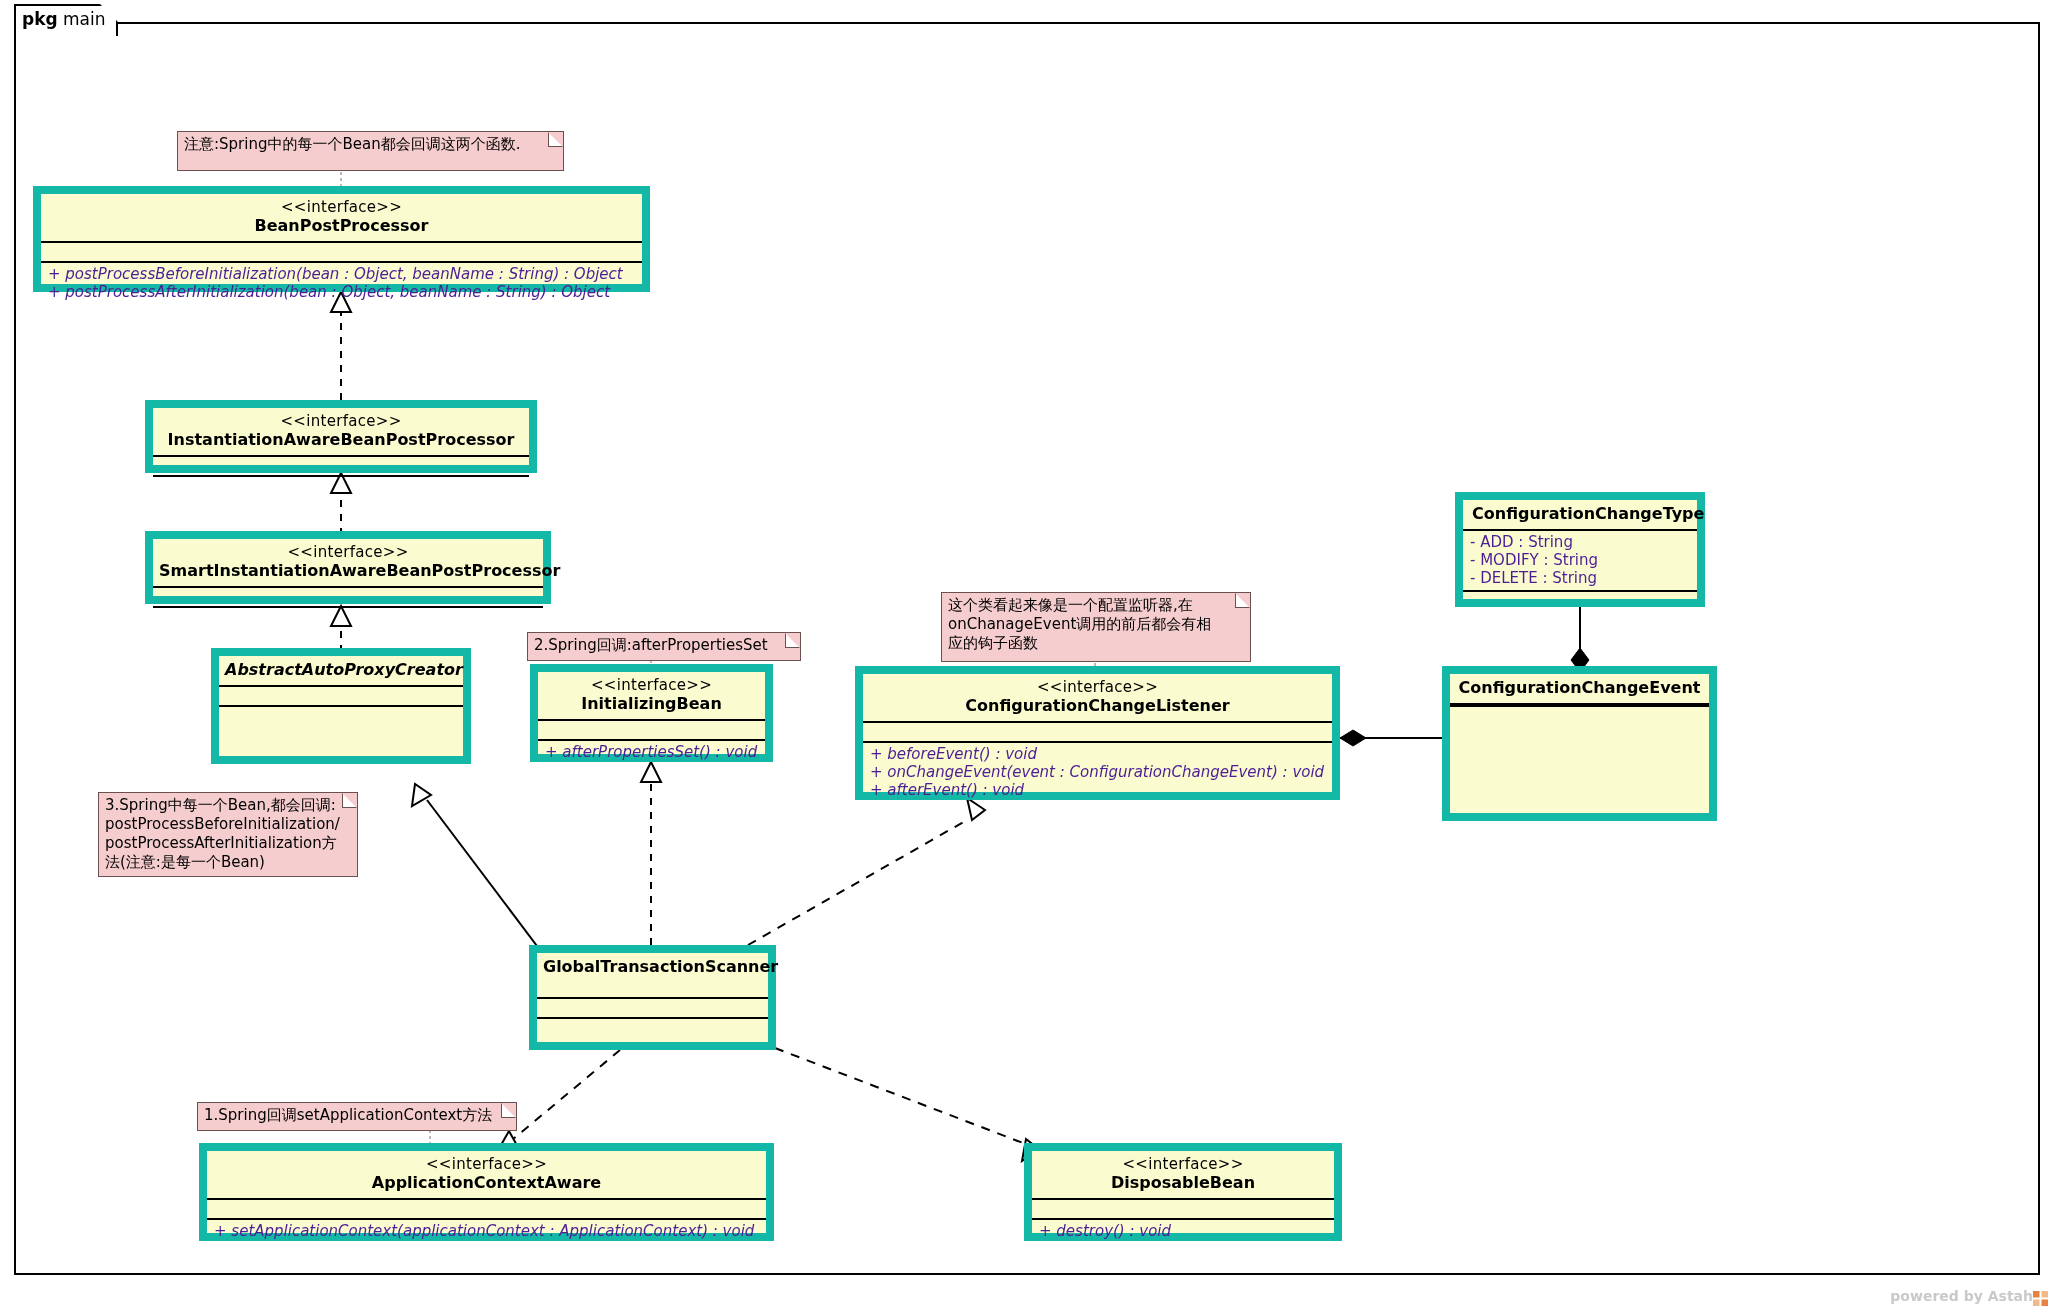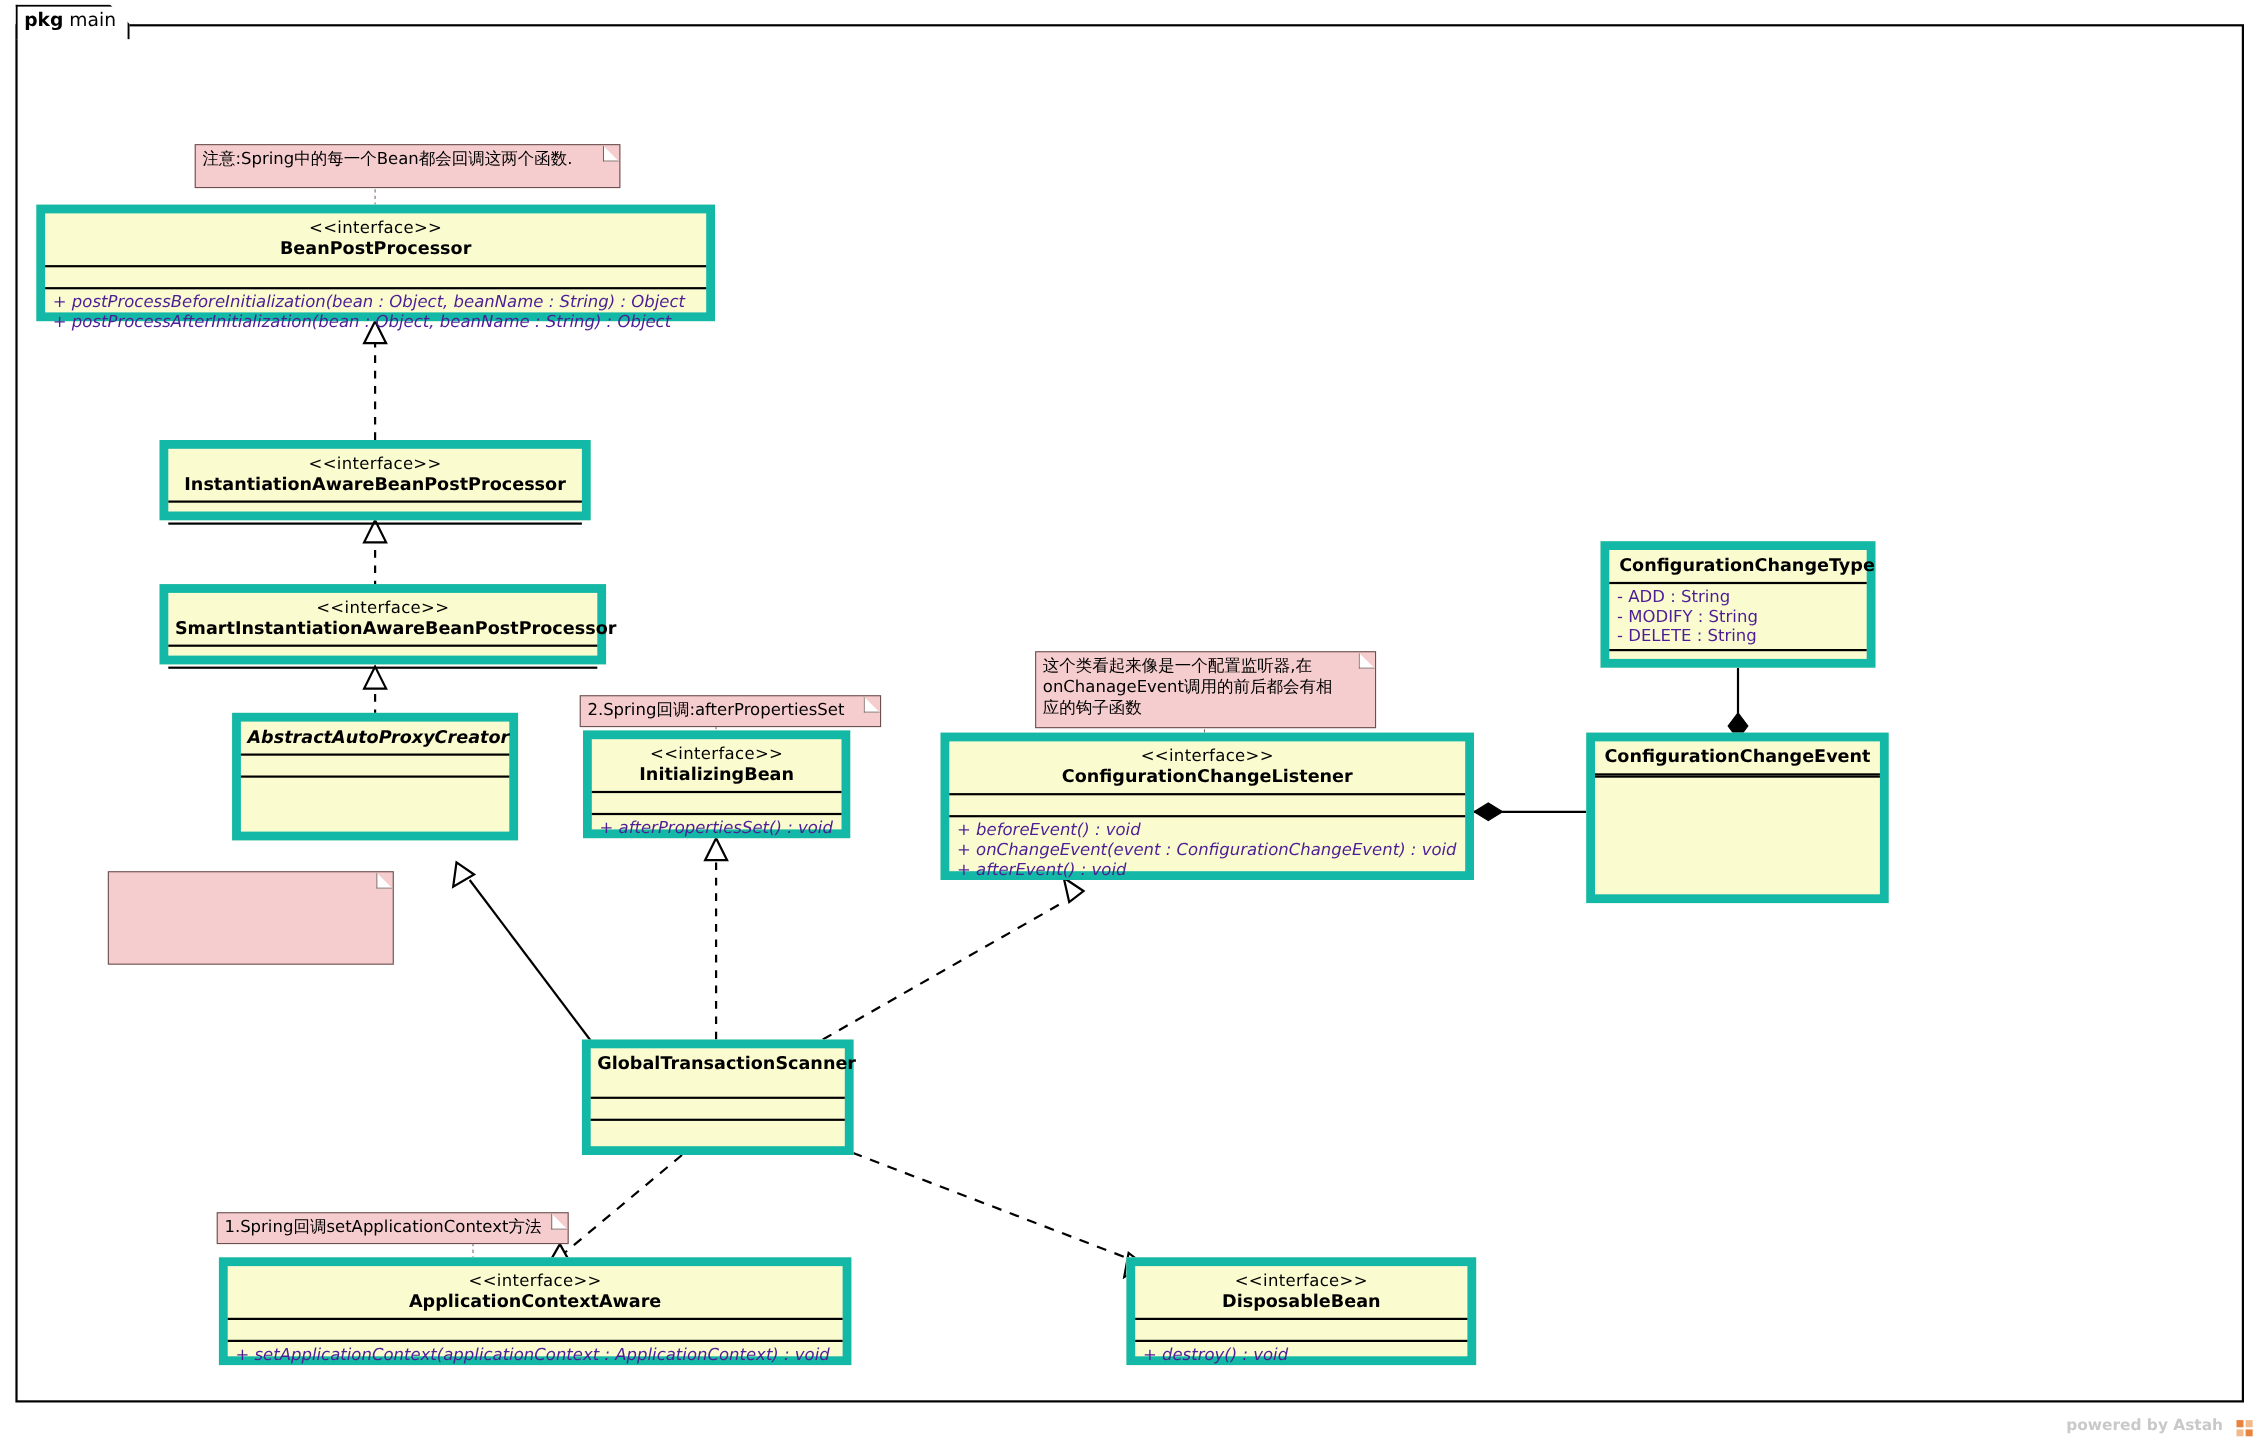--- a/index.html
+++ b/index.html
@@ -143,21 +143,21 @@
   
   .watermark {
     position: absolute;
     right: 14px;
     bottom: 8px;
     font-size: 14px;
     font-weight: bold;
     color: #c9c9c9;
     display: flex;
     align-items: center;
-    gap: 12px;
+    gap: 0;
   }
   .wm-logo {
     display: inline-block;
     width: 15px;
     height: 15px;
     position: relative;
     top: 2px;
   }
 </style>
 </head>
@@ -224,20 +224,24 @@
 
   <div class="uml-note" style="left:941px; top:592px; width:310px; height:70px;">
     <div class="fold"></div>
     <div class="ntext">这个类看起来像是一个配置监听器,在
 onChanageEvent调用的前后都会有相
 应的钩子函数</div>
   </div>
 
   <div class="uml-note" style="left:98px; top:792px; width:260px; height:85px;">
     <div class="fold"></div>
+    <div class="ntext">3.Spring中每一个Bean,都会回调:
+postProcessBeforeInitialization/
+postProcessAfterInitialization方
+法(注意:是每一个Bean)</div>
   </div>
 
   <div class="uml-note" style="left:197px; top:1102px; width:320px; height:29px;">
     <div class="fold"></div>
     <div class="ntext">1.Spring回调setApplicationContext方法</div>
   </div>
 
   <div class="uml-class" style="left:33px; top:186px; width:617px; height:106px;">
     <div class="uml-name">
       <span class="stereo">&lt;&lt;interface&gt;&gt;</span>

